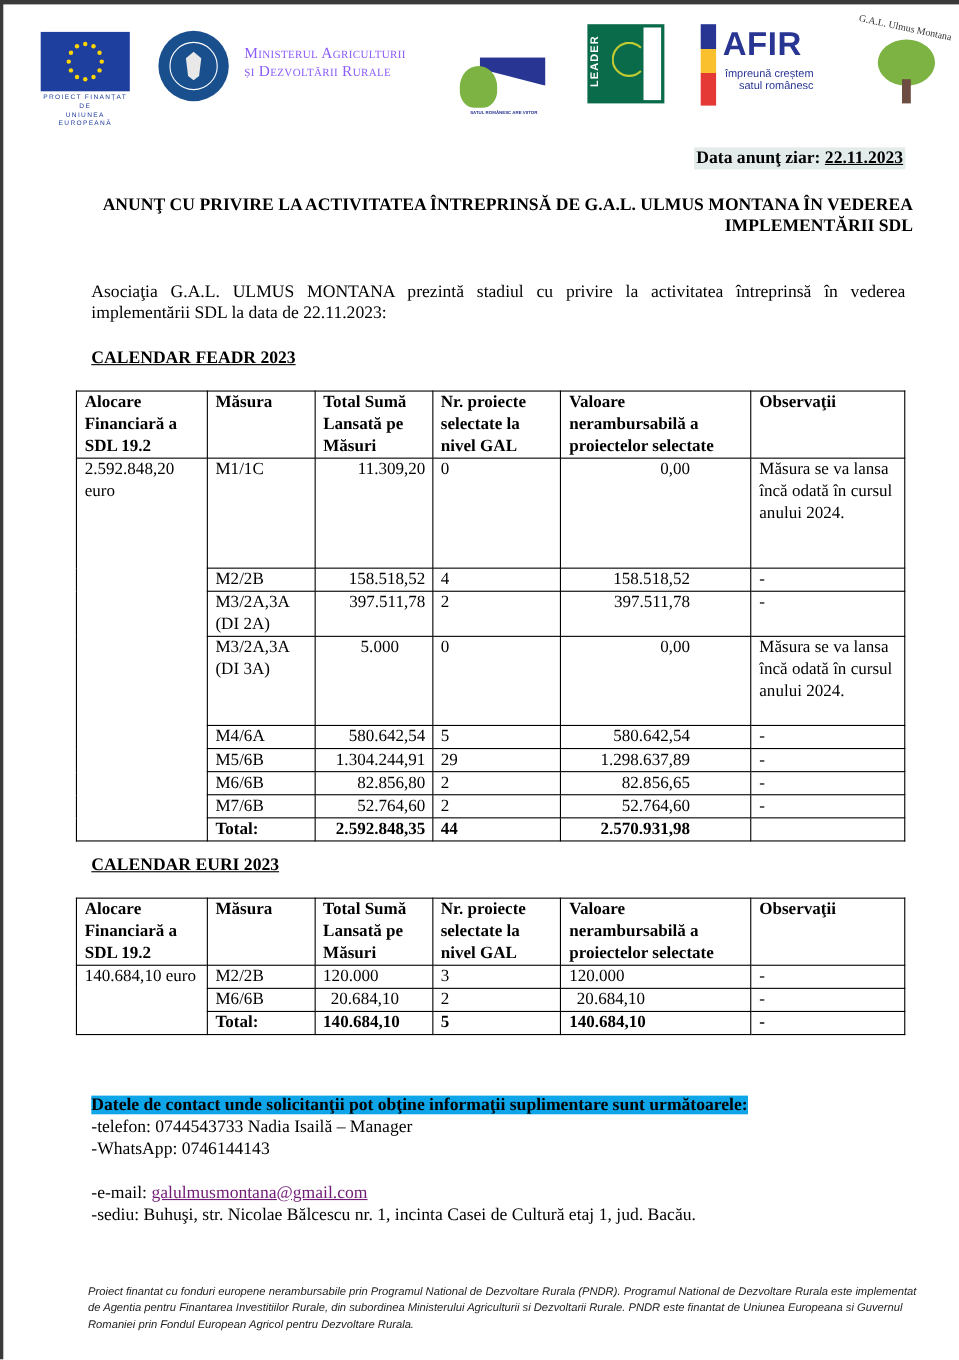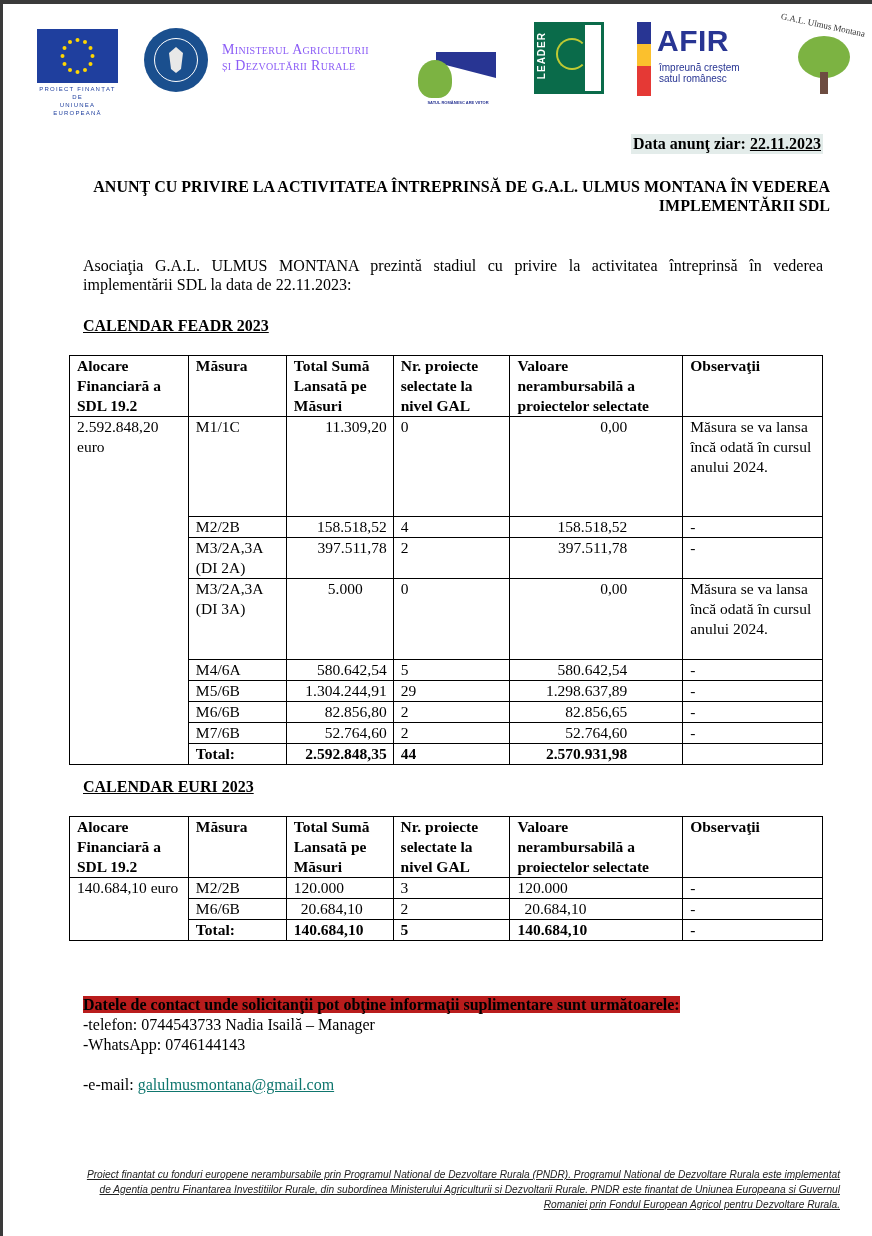--- a/index.html
+++ b/index.html
@@ -27,21 +27,21 @@
   .mads { left: 222px; top: 24px; font-family: "Liberation Serif", serif; color: #8b5cf6; font-size: 14px; line-height: 16px; font-variant: small-caps; letter-spacing: 0.3px; }
   .pndr { left: 416px; top: 4px; width: 84px; height: 84px; }
   .pndr .title { font-family: "Liberation Sans", sans-serif; font-weight: bold; color: #8bc34a; font-size: 25px; letter-spacing: -1px; }
   .pndr .band { position: absolute; left: 20px; top: 30px; width: 60px; height: 26px; background: #283593; clip-path: polygon(0 0, 100% 0, 100% 100%, 0 40%); }
   .pndr .tree { position: absolute; left: 2px; top: 38px; width: 34px; height: 38px; background: #7cb342; border-radius: 50% 50% 40% 40%; }
   .pndr .sub { position: absolute; left: 0; top: 78px; width: 84px; font-family: "Liberation Sans", sans-serif; font-size: 4px; color: #283593; text-align: center; font-weight: bold; }
   .leader { left: 534px; top: 4px; width: 70px; height: 72px; background: #0a6b4a; }
   .leader .white { position: absolute; right: 3px; top: 3px; width: 16px; height: 66px; background: #fff; }
   .leader .txt { position: absolute; left: 2px; top: 10px; writing-mode: vertical-rl; transform: rotate(180deg); color: #fff; font-family: "Liberation Sans", sans-serif; font-weight: bold; font-size: 10px; letter-spacing: 1px; }
   .leader .circ { position: absolute; left: 22px; top: 16px; width: 28px; height: 28px; border: 2px solid #c0ca33; border-radius: 50%; border-right-color: transparent; }
-  .afir { left: 637px; top: 4px; width: 112px; height: 78px; }
+  .afir { left: 637px; top: 4px; width: 112px; height: 78px; text-align: right; }
   .afir .stripe { position: absolute; left: 0; top: 0; width: 14px; height: 74px; background: linear-gradient(#283593 0 30%, #fbc02d 30% 60%, #e53935 60% 100%); }
   .afir .name { position: absolute; left: 20px; top: 2px; font-family: "Liberation Sans", sans-serif; font-weight: bold; font-size: 30px; color: #283593; letter-spacing: 0.5px; }
   .afir .tag { position: absolute; left: 22px; top: 40px; font-family: "Liberation Sans", sans-serif; font-size: 10px; color: #283593; line-height: 11px; }
   .gal { left: 780px; top: 2px; width: 86px; height: 80px; }
   .gal .arc { position: absolute; left: 0; top: 0; width: 86px; font-family: "Liberation Serif", serif; font-size: 9px; color: #333; text-align: center; transform: rotate(12deg); }
   .gal .crown { position: absolute; left: 18px; top: 16px; width: 52px; height: 42px; background: #7cb342; border-radius: 50%; }
   .gal .trunk { position: absolute; left: 40px; top: 52px; width: 8px; height: 22px; background: #6d4c41; }
 
   
   .date-line { position: absolute; right: 49px; top: 134px; font-weight: bold; font-size: 16px; background: #e3ecea; padding: 1px 2px; }
@@ -54,24 +54,24 @@
   table { position: absolute; border-collapse: collapse; font-size: 15.5px; line-height: 20px; }
   td, th { border: 1px solid #000; vertical-align: top; padding: 0 6px 0 7px; }
   th { text-align: left; font-weight: bold; }
   .num { text-align: right; margin-top: 19px; }
   .bold { font-weight: bold; }
   .t1 { left: 69px; top: 355px; width: 754px; }
   .t2 { left: 69px; top: 816px; width: 754px; }
 
   
   .contact { position: absolute; left: 83px; top: 995px; width: 700px; font-size: 16px; line-height: 20px; }
-  .contact .hl { font-weight: bold; background: #b91c1c; }
-  .link { color: #0f766e; text-decoration: underline; }
+  .contact .hl { font-weight: bold; background: #0ea5e9; }
+  .link { color: #701a75; text-decoration: underline; }
   .greenlead { color: #6aa84f; }
-  .footer { position: absolute; left: 80px; width: 760px; top: 1167px; text-align: right; font-family: "Liberation Sans", sans-serif; font-style: italic; font-size: 10.2px; line-height: 15px; color: #222; text-decoration: underline; }
+  .footer { position: absolute; left: 80px; width: 760px; top: 1167px; text-align: left; font-family: "Liberation Sans", sans-serif; font-style: italic; font-size: 10.2px; line-height: 15px; color: #222; }
 </style>
 </head>
 <body>
 
 <div class="frame"></div>
 
 <div class="logos">
   <div class="logo eu">
     <div class="flag">
       <svg width="81" height="54" viewBox="0 0 81 54">
@@ -281,15 +281,16 @@
   </table>
 
 <div class="contact">
   <div><span class="hl">Datele de contact unde solicitanţii pot obţine informaţii suplimentare sunt următoarele:</span></div>
   <div>-telefon: 0744543733 Nadia Isailă – Manager</div>
   <div>-WhatsApp: 0746144143</div>
   <div style="height:20px"></div>
   <div>
     <span>-e-mail: </span><a class="link">galulmusmontana@gmail.com</a>
   </div>
+  <div>-sediu: Buhuşi, str. Nicolae Bălcescu nr. 1, incinta Casei de Cultură etaj 1, jud. Bacău.</div>
 </div>
 
 <div class="footer">Proiect finantat cu fonduri europene nerambursabile prin Programul National de Dezvoltare Rurala (PNDR). Programul National de Dezvoltare Rurala este implementat de Agentia pentru Finantarea Investitiilor Rurale, din subordinea Ministerului Agriculturii si Dezvoltarii Rurale. PNDR este finantat de Uniunea Europeana si Guvernul Romaniei prin Fondul European Agricol pentru Dezvoltare Rurala.</div>
 
 </body></html>

